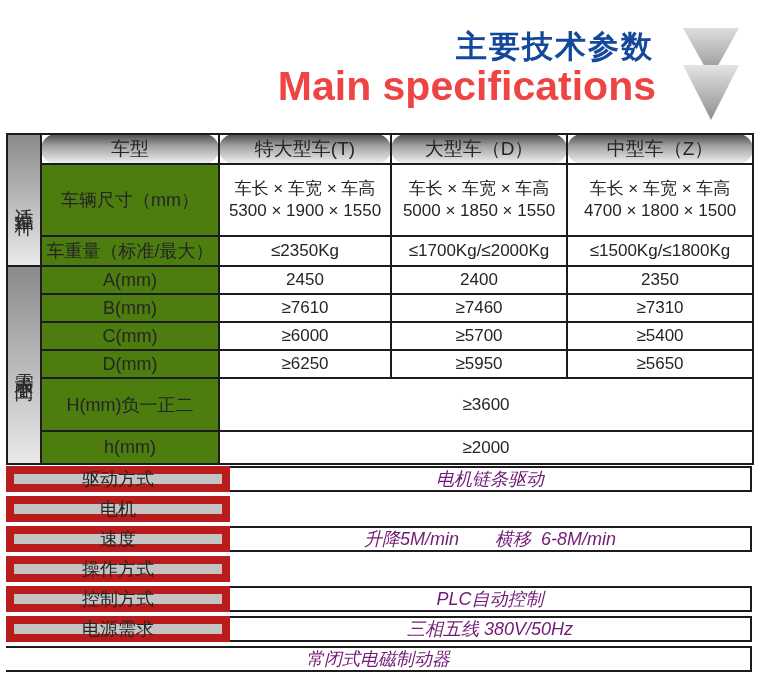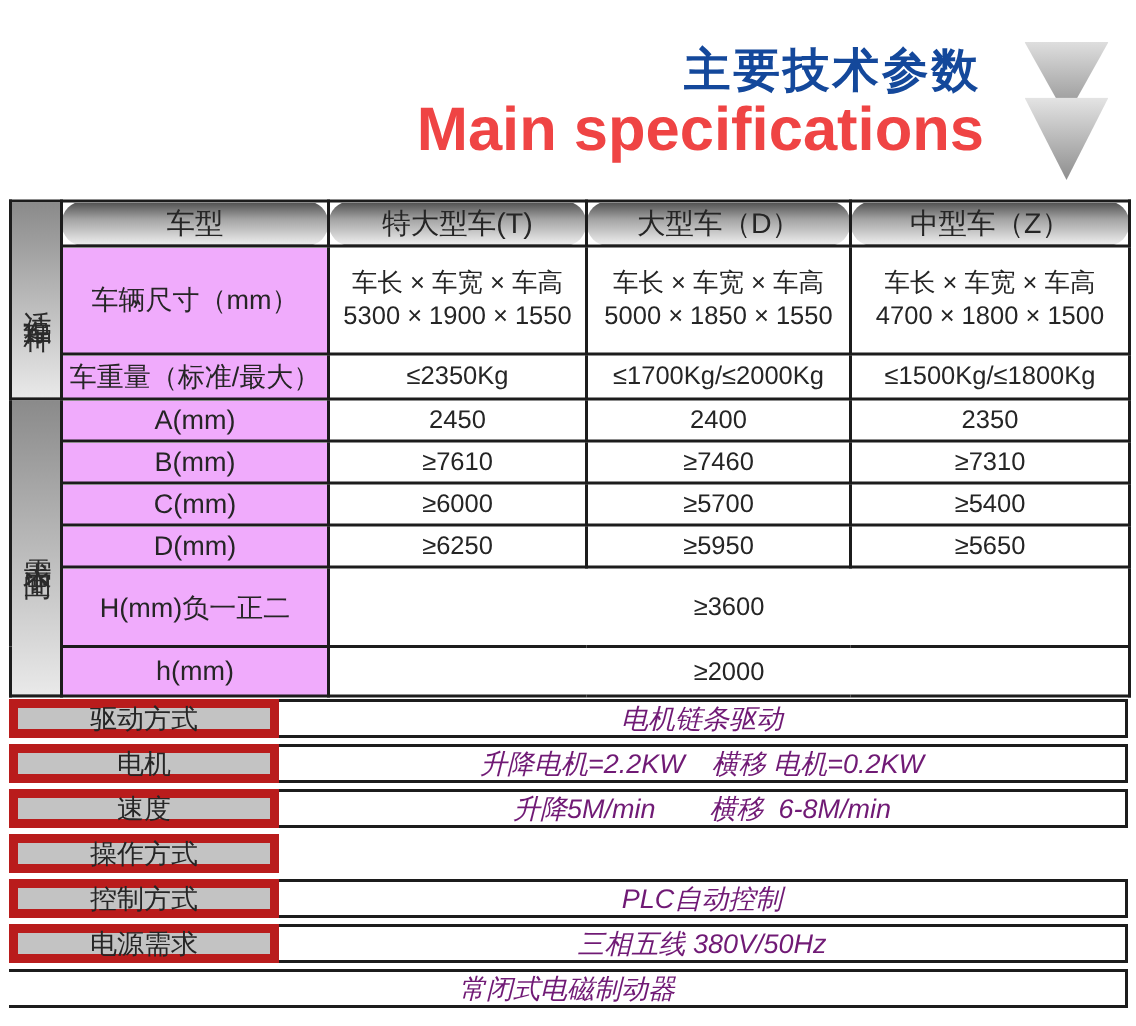--- a/index.html
+++ b/index.html
@@ -77,38 +77,38 @@
   }
   .vtext {
     writing-mode: vertical-rl;
     text-orientation: upright;
     display: inline-block;
     font-size: 19px;
     letter-spacing: 3px;
     color: #2a2a2a;
     font-weight: 500;
   }
-  td.lbl  { font-size: 18px; background: #f0abfc; }
+  td.lbl  { font-size: 18px; background: #4d7c0f; }
   td.val  { font-size: 17px; background: #ffffff; }
   .dimline { display: block; line-height: 1.28; font-size: 17px; }
 
   
   .brow {
     position: absolute;
     left: 6px;
     width: 746px;
     height: 26px;
     display: flex;
     box-sizing: border-box;
   }
   .brow .bl {
     box-sizing: border-box;
-    width: 180px;
+    width: 224px;
     background: #c3c3c3;
-    border: 6px solid #b91c1c;
+    border: 8px solid #b91c1c;
     display: flex;
     align-items: center;
     justify-content: center;
     font-size: 18px;
     color: #252525;
   }
   .brow .bv {
     box-sizing: border-box;
     flex: 1;
     background: #ffffff;
@@ -215,21 +215,20 @@
     </tr>
   </tbody>
     </table>
 
   <div class="brow b0">
     <div class="bl">驱动方式</div>
     <div class="bv">电机链条驱动</div>
   </div>
   <div class="brow b1">
     <div class="bl">电机</div>
-    <div class="bv">升降电机=2.2KW　横移 电机=0.2KW</div>
   </div>
   <div class="brow b2">
     <div class="bl">速度</div>
     <div class="bv">升降5M/min　　横移  6-8M/min</div>
   </div>
   <div class="brow b3">
     <div class="bl">操作方式</div>
   </div>
   <div class="brow b4">
     <div class="bl">控制方式</div>

